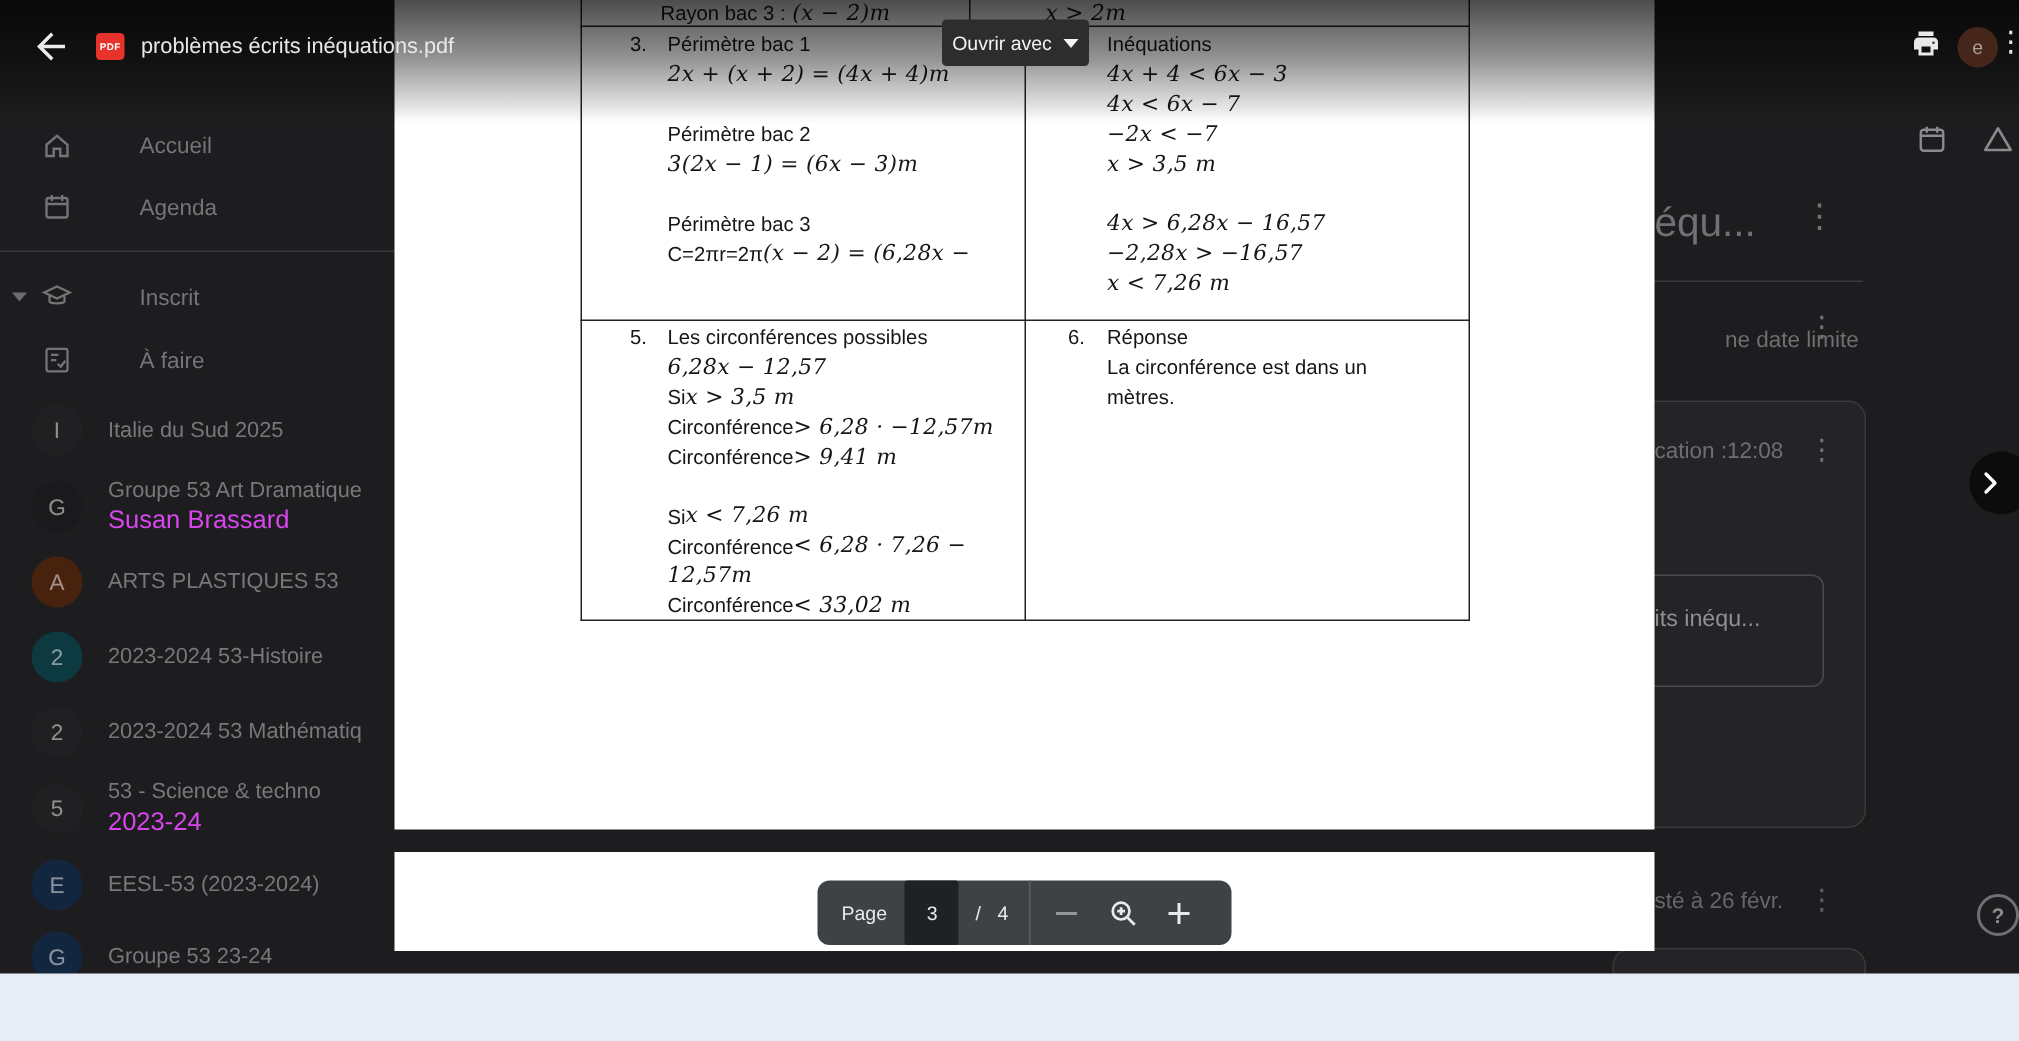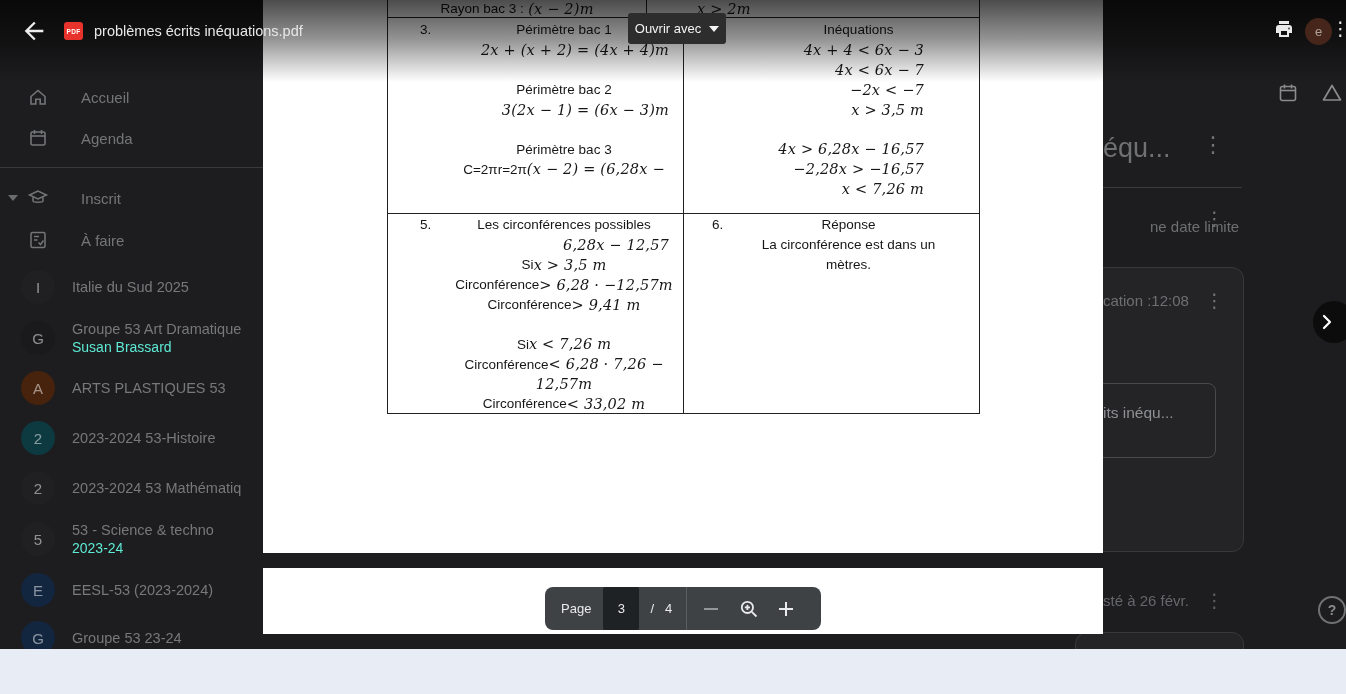--- a/index.html
+++ b/index.html
@@ -4,44 +4,44 @@
 <style>
   html,body{margin:0;padding:0;background:#000;}
   .stage{position:relative;width:1346px;height:694px;overflow:hidden;background:#1d1d1f;
          font-family:"Liberation Sans",sans-serif;-webkit-font-smoothing:antialiased;}
   .abs{position:absolute;}
 
   
   .backdrop{position:absolute;inset:0;z-index:1;}
   .navrow{position:absolute;left:0;height:48px;display:flex;align-items:center;color:#747577;font-size:15px;}
   .navrow .nicon{margin-left:27px;width:22px;height:22px;flex:0 0 auto;}
-  .navrow .nlabel{margin-left:32px;white-space:nowrap;text-align:center;}
+  .navrow .nlabel{margin-left:44px;white-space:nowrap;text-align:center;}
   .caret{position:absolute;left:8px;top:21px;width:0;height:0;border-left:5px solid transparent;border-right:5px solid transparent;border-top:6px solid #6b6c6e;}
   .sdivider{position:absolute;left:0;width:263px;height:1px;background:#39393b;}
   .classrow{position:absolute;left:0;height:48px;display:flex;align-items:center;}
   .cavatar{margin-left:21px;width:34px;height:34px;border-radius:50%;display:flex;align-items:center;justify-content:center;
            color:rgba(255,255,255,.5);font-size:15px;flex:0 0 auto;}
   .ctext{margin-left:17px;display:flex;flex-direction:column;justify-content:center;}
   .cname{font-size:14.5px;color:#77787a;white-space:nowrap;}
-  .csub{font-size:14px;color:#5eead4;margin-top:2px;white-space:nowrap;}
+  .csub{font-size:17px;color:#d946ef;margin-top:2px;white-space:nowrap;}
 
   .kebab{font-family:"DejaVu Sans",sans-serif;color:#737476;line-height:1;}
   .peek-title{font-size:27px;color:#707173;white-space:nowrap;}
   .peek-sm{font-size:15px;color:#6e6f71;white-space:nowrap;}
   .peek-card{border:1px solid #39393b;background:#242427;border-radius:12px;}
   .peek-chip{border:1px solid #4a4a4d;border-radius:8px;}
   .help-circle{width:24px;height:24px;border-radius:50%;border:2px solid #6f7173;color:#8a8b8d;
                display:flex;align-items:center;justify-content:center;font-size:14px;font-weight:bold;}
 
   
   .page{position:absolute;background:#fff;z-index:2;}
   .tline{position:absolute;background:#222;z-index:2;}
   .cell{position:absolute;z-index:2;color:#161616;box-sizing:border-box;}
-  .ln{height:19.9px;display:flex;align-items:center;white-space:nowrap;justify-content:center;}
-  .ln.center{justify-content:flex-end;}
+  .ln{height:19.9px;display:flex;align-items:center;white-space:nowrap;}
+  .ln.center{justify-content:flex-start;}
   .lc .ln.center{padding-right:14px;}
   .rc .ln.center{padding-right:55px;}
   .t{font-family:"Liberation Sans",sans-serif;font-size:13.5px;}
   .m{font-family:"DejaVu Serif",serif;font-style:italic;font-size:14.5px;letter-spacing:.2px;}
   .cellnum{position:absolute;top:3px;height:19.9px;display:flex;align-items:center;font-family:"Liberation Sans",sans-serif;font-size:13.5px;}
 
   
   .topgrad{position:absolute;left:0;top:0;right:0;height:82px;z-index:3;
            background:linear-gradient(180deg,rgba(0,0,0,.70) 0%,rgba(0,0,0,.42) 48%,rgba(0,0,0,0) 100%);}
   .ctl{z-index:4;}

